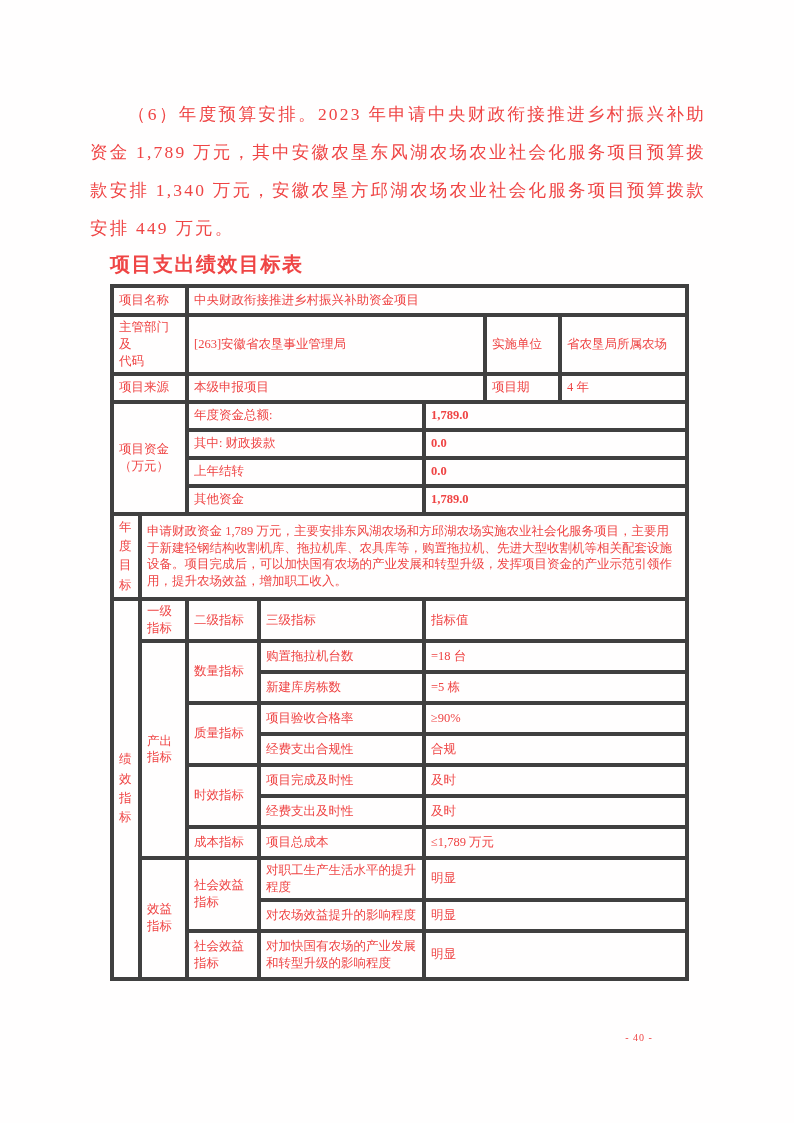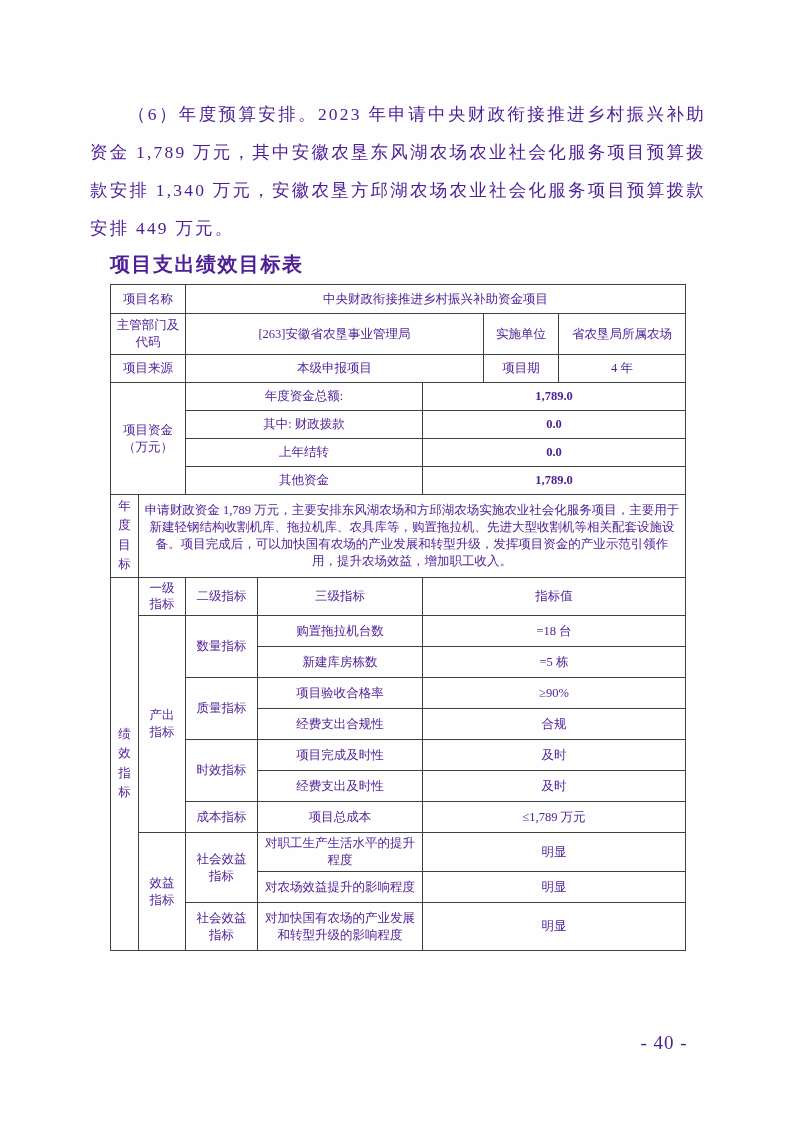--- a/index.html
+++ b/index.html
@@ -1,50 +1,50 @@
 <!DOCTYPE html>
 <html><head>
 <meta charset="utf-8">
 <style>
   html,body { margin:0; padding:0; background:#ffffff; }
   .page {
     position:relative; width:794px; height:1123px; background:#fffefe;
-    font-family:"Liberation Serif","DejaVu Serif",serif; color:#4c1d95;
+    font-family:"Liberation Serif","DejaVu Serif",serif; color:#ef4444;
     overflow:hidden;
   }
   .content { position:absolute; left:90px; top:95px; width:616px; }
   .para {
     margin:0; font-size:17.5px; line-height:38px; letter-spacing:2.2px;
     text-align:justify; text-indent:38px;
   }
   .doc-table-title {
     margin:4px 0 6px 20px; width:575px; text-align:left;
     font-size:20px; font-weight:bold; letter-spacing:1.5px;
   }
   .doc-table-subtitle {
     margin:0 0 7px 20px; width:575px; text-align:center; font-size:12.5px;
   }
   table.perf {
     margin-left:20px; width:575px; border-collapse:collapse; table-layout:fixed;
   }
   table.perf td {
-    border:1px solid #404040; font-size:12.5px; line-height:1.35;
-    padding:2px 5px; text-align:center; vertical-align:middle;
+    border:4px solid #404040; font-size:12.5px; line-height:1.35;
+    padding:2px 5px; text-align:left; vertical-align:middle;
     white-space:pre-line; overflow:hidden;
   }
   td.left  { text-align:left; }
   td.right { text-align:right; padding-right:10px;font-weight:bold; }
   td.ind0  { text-align:left; padding-left:10px; }
   td.ind1  { text-align:left; padding-left:20px; }
   td.ind2  { text-align:left; padding-left:50px; }
   td.goal  { text-align:justify; padding:4px 8px; line-height:18px; }
   .vstack  { display:inline-block; width:1.1em; word-break:break-all; line-height:1.55; }
   .footer-page-num {
-    position:absolute; top:1032px; left:664px; transform:translateX(-50%);
-    font-size:19px; letter-spacing:1px;
+    position:absolute; top:1032px; left:639px; transform:translateX(-50%);
+    font-size:10px; letter-spacing:1px;
   }
 </style>
 </head>
 <body>
 
 <div class="page">
   <div class="content">
 
     <p class="para">（6）年度预算安排。2023 年申请中央财政衔接推进乡村振兴补助资金 1,789 万元，其中安徽农垦东风湖农场农业社会化服务项目预算拨款安排 1,340 万元，安徽农垦方邱湖农场农业社会化服务项目预算拨款安排 449 万元。</p>
 

